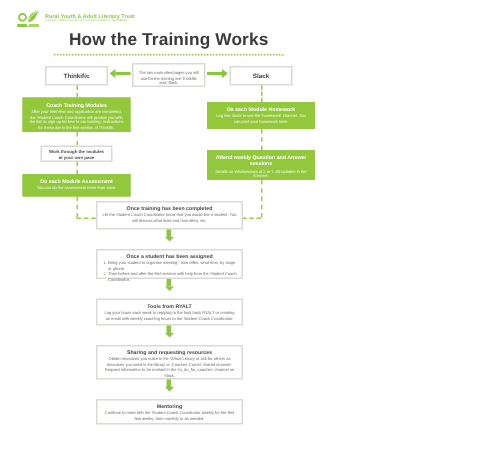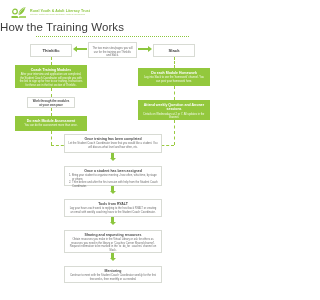--- a/index.html
+++ b/index.html
@@ -41,23 +41,24 @@
     font-size: 2.3px;
     color: #a8ce6e;
     white-space: nowrap;
     line-height: 1.2;
     margin-top: .5px;
   }
 
   .title {
     position: absolute;
     left: 0; right: 0; top: 21px;
+    text-align: center;
     font-size: 11.5px;
     color: #3b3b3b;
-    font-weight: normal;
+    font-weight: bold;
     letter-spacing: .1px;
   }
   .title-rule {
     position: absolute;
     left: 36px; right: 36px; top: 36px;
     border-top: 1.3px dotted #8cc63e;
   }
 
   
   .box {

